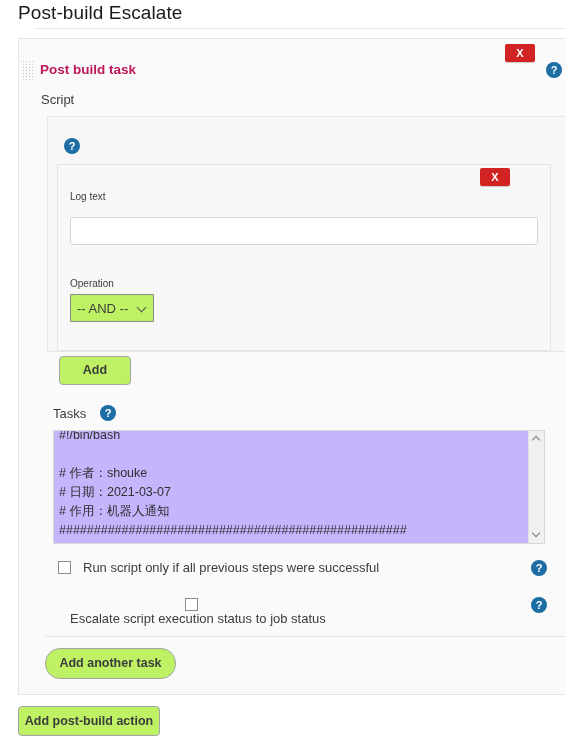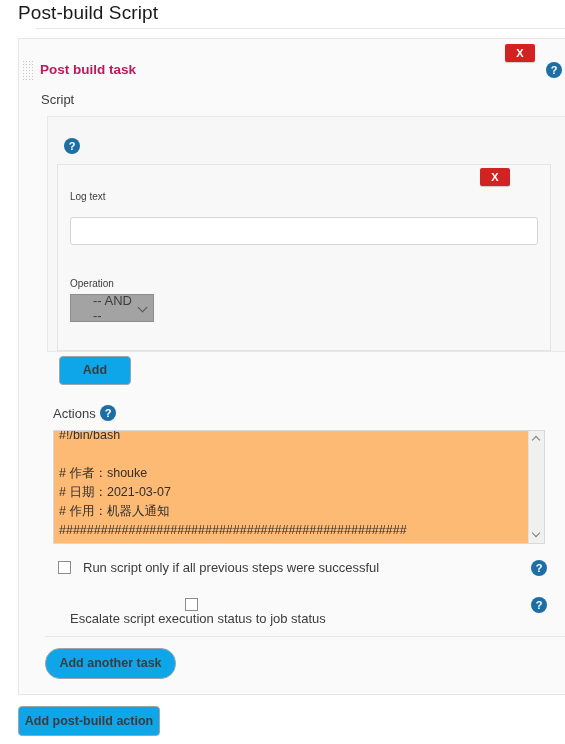--- a/index.html
+++ b/index.html
@@ -163,27 +163,27 @@
     padding: 0 7px;
     outline: none;
   }
 
   .op-select {
     position: absolute;
     left: 70px;
     top: 294px;
     width: 84px;
     height: 28px;
-    background: #a3a3a3;
+    background: #bef264;
     border: 1px solid #8d8d8d;
     box-sizing: border-box;
     font-family: "Liberation Sans", sans-serif;
     font-size: 13px;
     color: #3c3c3c;
-    padding-left: 22px;
+    padding-left: 6px;
     cursor: pointer;
     display: flex;
     align-items: center;
   }
   .op-select .chev {
     margin-left: auto;
     margin-right: 6px;
     width: 9px;
     height: 9px;
     position: relative;
@@ -194,21 +194,21 @@
     left: 0; top: 0;
     width: 6px; height: 6px;
     border-right: 1.4px solid #555;
     border-bottom: 1.4px solid #555;
     transform: rotate(45deg);
   }
 
   
   .btn {
     position: absolute;
-    background: #0ea5e9;
+    background: #bef264;
     border: 1px solid #a0a5ab;
     border-radius: 4px;
     font-family: "Liberation Sans", sans-serif;
     font-size: 12.5px;
     font-weight: bold;
     color: #3c3c3c;
     text-align: center;
     cursor: pointer;
     user-select: none;
     box-sizing: border-box;
@@ -233,21 +233,21 @@
     top: 406px;
     font-size: 13px;
     color: #3c3c3c;
   }
   .script-wrap {
     position: absolute;
     left: 53px;
     top: 430px;
     width: 492px;
     height: 114px;
-    background: #fdba74;
+    background: #c4b5fd;
     border: 1px solid #d9d9d9;
     box-sizing: border-box;
     overflow: hidden;
   }
   .script-text {
     position: absolute;
     left: 5px;
     top: -5px;
     width: 465px;
     margin: 0;
@@ -313,21 +313,21 @@
     left: 45px;
     top: 636px;
     width: 520px;
     height: 1px;
     background: #e6e6e6;
   }
 </style>
 </head>
 <body>
 
-<div class="page-title">Post-build Script</div>
+<div class="page-title">Post-build Escalate</div>
 <div class="title-rule"></div>
 
 <div class="pb-panel"></div>
 
 <div class="grip"></div>
 
 <div class="pb-heading">Post build task</div>
 
 <div class="x-btn top">X</div>
 <div class="help-icon h-top">?</div>
@@ -344,21 +344,21 @@
 <input class="log-input" type="text" value="" placeholder="" style="">
 
 <div class="field-label lbl-operation">Operation</div>
 <div class="op-select">
   <span>-- AND --</span>
   <span class="chev"></span>
 </div>
 
 <div class="btn btn-add">Add</div>
 
-<div class="script-label">Actions</div>
+<div class="script-label">Tasks</div>
 <div class="help-icon h-script">?</div>
 
 <div class="script-wrap">
   <pre class="script-text">#!/bin/bash
 
 # 作者：shouke
 # 日期：2021-03-07
 # 作用：机器人通知
 ##################################################</pre>
   <div class="script-scrollbar">

